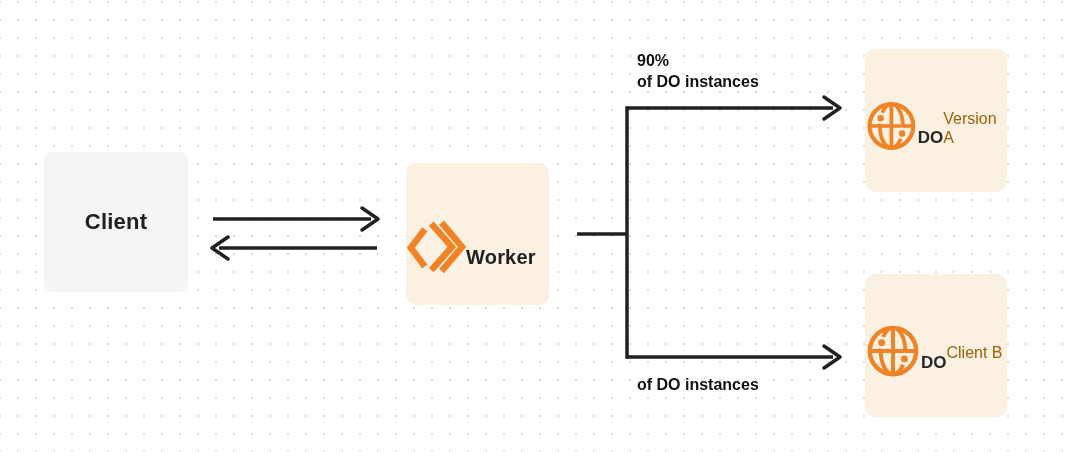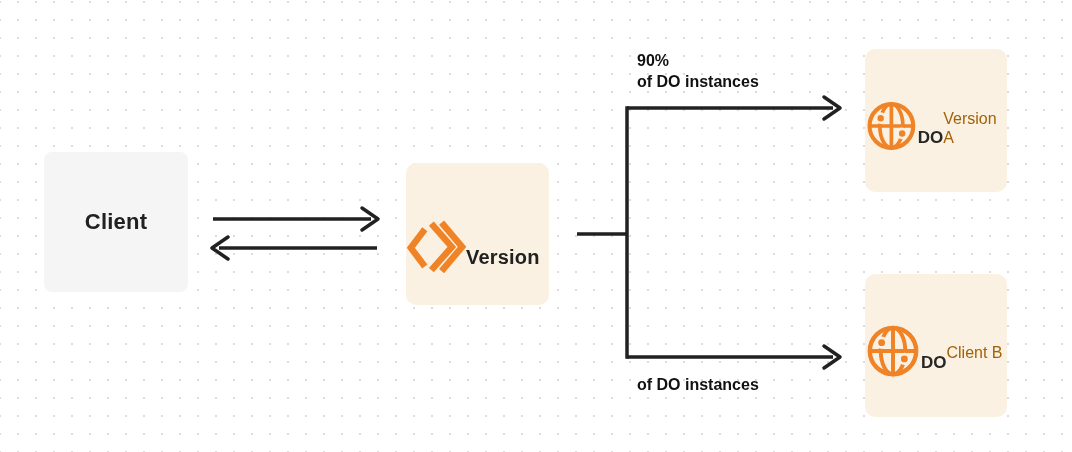--- a/index.html
+++ b/index.html
@@ -151,21 +151,21 @@
   <div class="node node-client">
     <span class="client-label">Client</span>
   </div>
 
   <div class="node node-worker">
     <svg class="worker-icon-svg" viewBox="0 0 64 58" aria-hidden="true">
       <path d="M20,11 L5,31 L20,51"></path>
       <path d="M27,5 L49,30 L27,55"></path>
       <path d="M38,4 L60,30 L38,56"></path>
     </svg>
-    <span class="worker-label">Version</span>
+    <span class="worker-label">Worker</span>
   </div>
 
   <div class="edge-label edge-label-top">
     <div>90%</div>
     <div>of DO instances</div>
   </div>
 
   <div class="edge-label edge-label-bottom">
     <div>of DO instances</div>
   </div>

